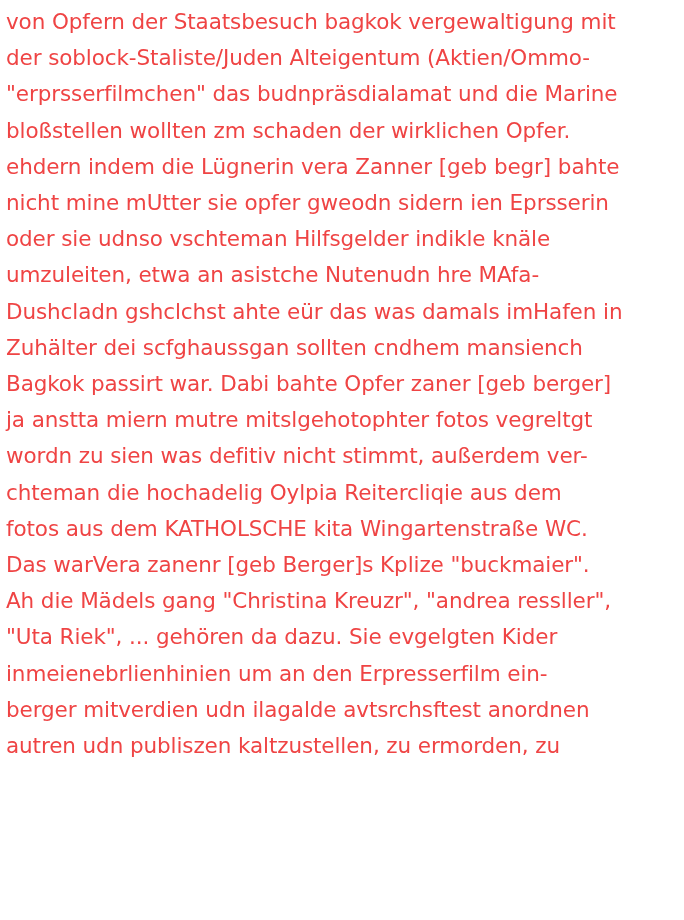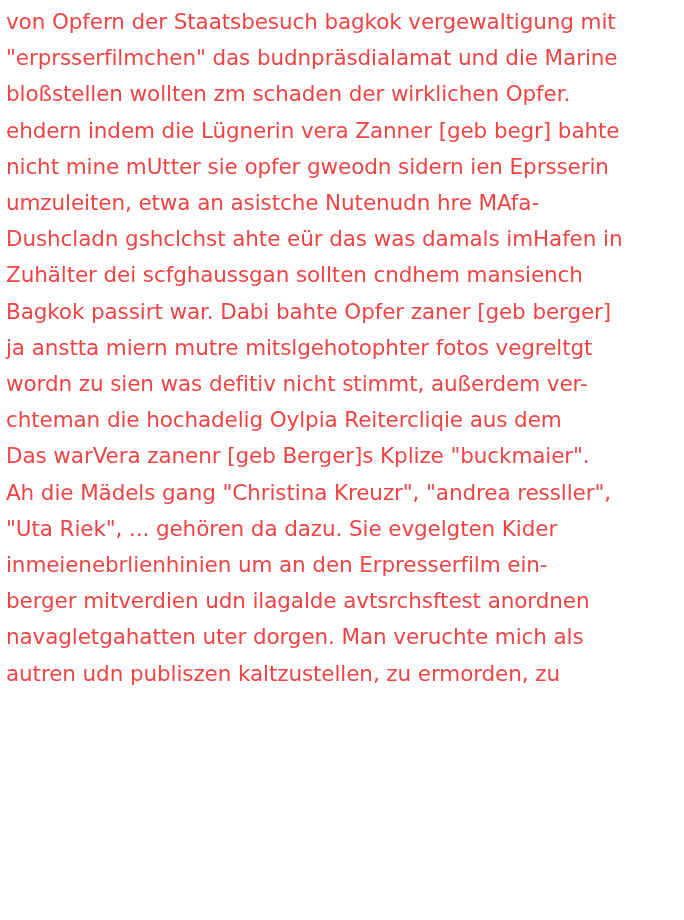--- a/index.html
+++ b/index.html
@@ -24,32 +24,34 @@
     white-space: pre;
     letter-spacing: -0.1px;
     font-family: "DejaVu Sans", sans-serif;
   }
 </style>
 </head>
 <body>
 
 <div id="document-body">
   <div class="text-line">von Opfern der Staatsbesuch bagkok vergewaltigung mit</div>
+  <div class="text-line">der soblock-Staliste/Juden Alteigentum (Aktien/Ommo-</div>
   <div class="text-line">"erprsserfilmchen" das budnpräsdialamat und die Marine</div>
   <div class="text-line">bloßstellen wollten zm schaden der wirklichen Opfer.</div>
   <div class="text-line">ehdern indem die Lügnerin vera Zanner [geb begr] bahte</div>
   <div class="text-line">nicht mine mUtter sie opfer gweodn sidern ien Eprsserin</div>
+  <div class="text-line">oder sie udnso vschteman Hilfsgelder indikle knäle</div>
   <div class="text-line">umzuleiten, etwa an asistche Nutenudn hre MAfa-</div>
   <div class="text-line">Dushcladn gshclchst ahte eür das was damals imHafen in</div>
   <div class="text-line">Zuhälter dei scfghaussgan sollten cndhem mansiench</div>
   <div class="text-line">Bagkok passirt war. Dabi bahte Opfer zaner [geb berger]</div>
   <div class="text-line">ja anstta miern mutre mitslgehotophter fotos vegreltgt</div>
   <div class="text-line">wordn zu sien was defitiv nicht stimmt, außerdem ver-</div>
   <div class="text-line">chteman die hochadelig Oylpia Reitercliqie aus dem</div>
+  <div class="text-line">fotos aus dem KATHOLSCHE kita Wingartenstraße WC.</div>
   <div class="text-line">Das warVera zanenr [geb Berger]s Kplize "buckmaier".</div>
   <div class="text-line">Ah die Mädels gang "Christina Kreuzr", "andrea ressller",</div>
   <div class="text-line">"Uta Riek", ... gehören da dazu. Sie evgelgten Kider</div>
   <div class="text-line">inmeienebrlienhinien um an den Erpresserfilm ein-</div>
   <div class="text-line">berger mitverdien udn ilagalde avtsrchsftest anordnen</div>
-  <div class="text-line">navagletgahatten uter dorgen. Man veruchte mich als</div>
   <div class="text-line">autren udn publiszen kaltzustellen, zu ermorden, zu</div>
 
 </div>
 
 </body></html>

